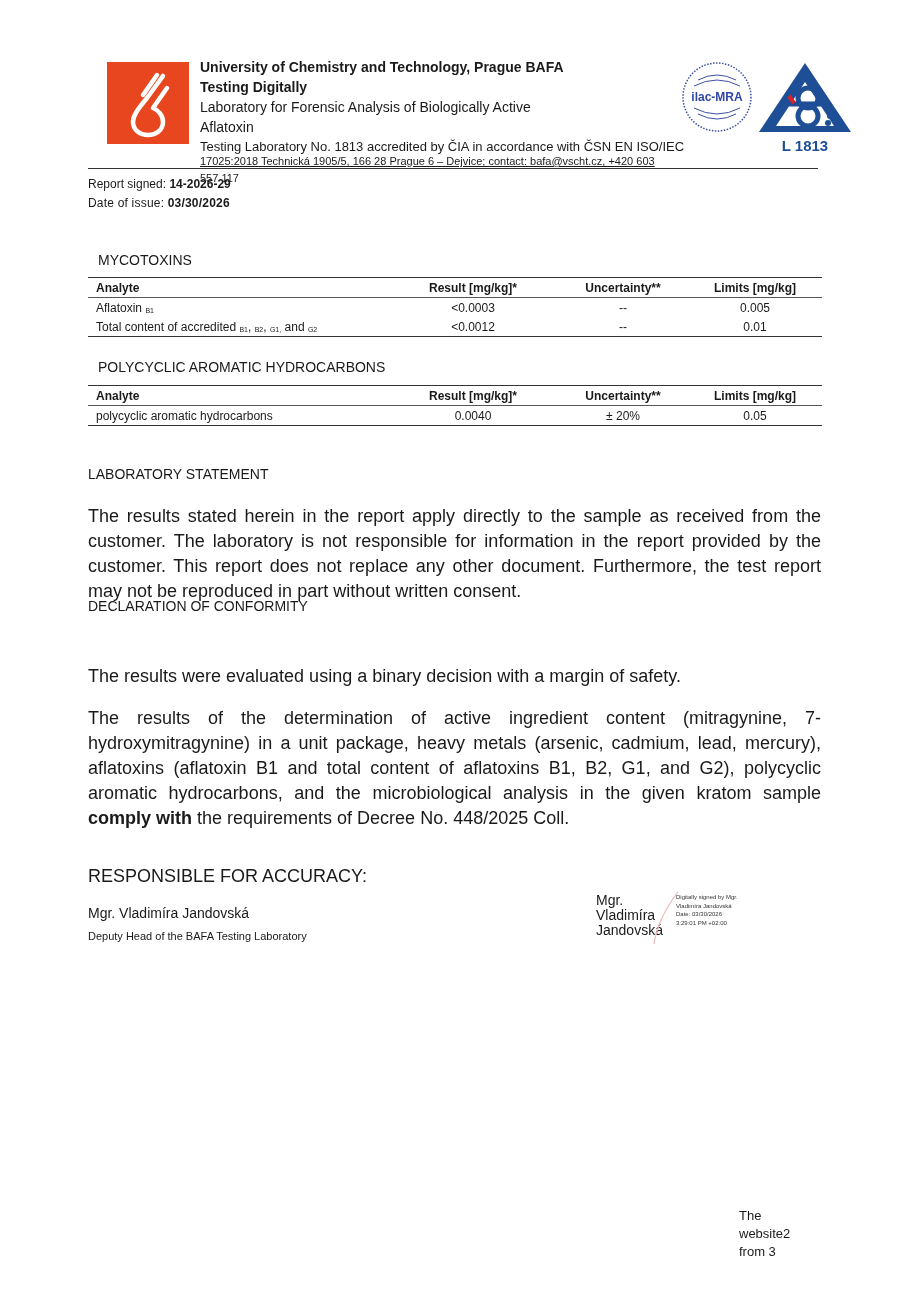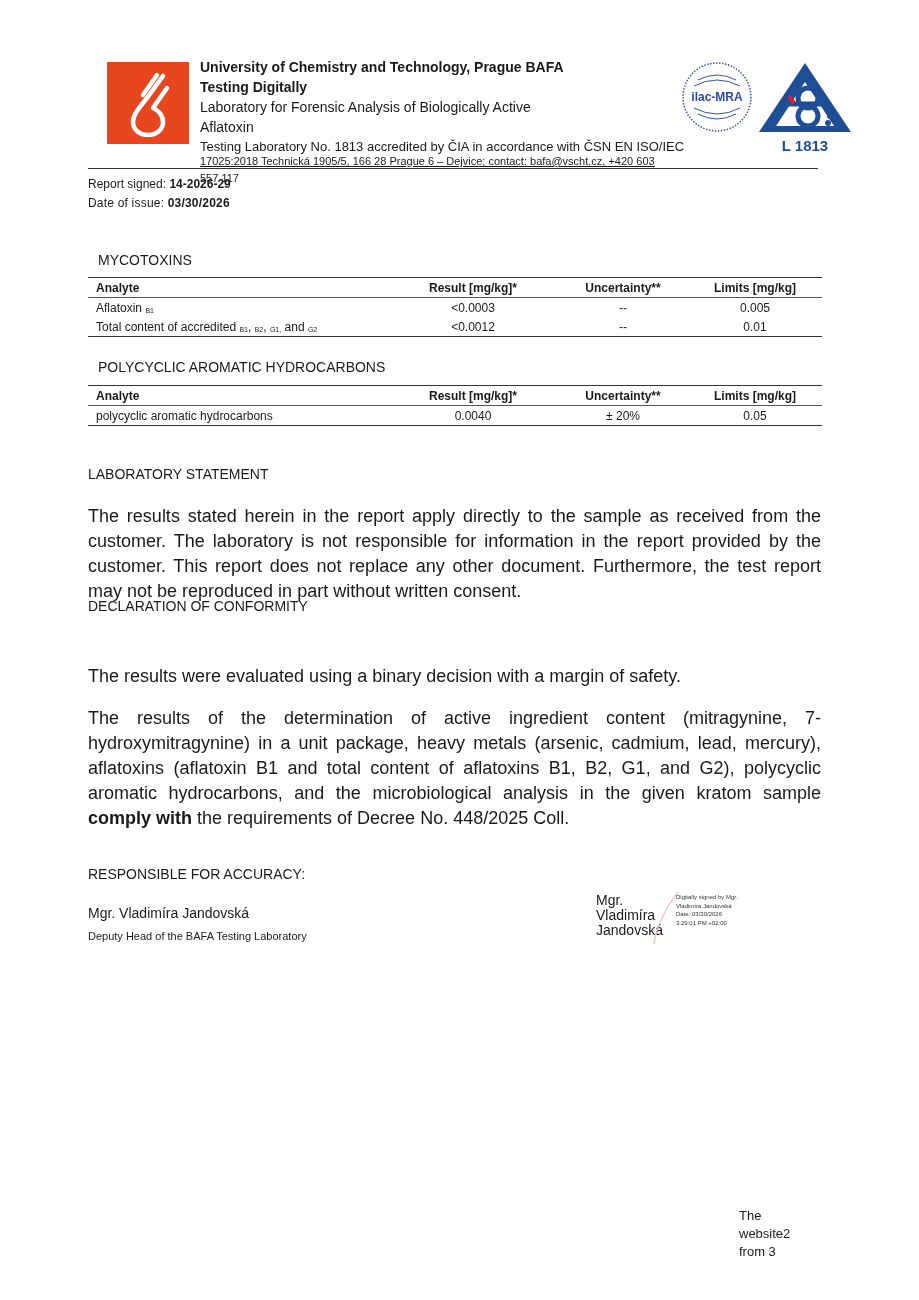--- a/index.html
+++ b/index.html
@@ -36,21 +36,21 @@
   table.res td { text-align: center; padding: 0; height: 19px; }
   table.res td:first-child { text-align: left; padding-left: 8px; }
   table.res { border-top: 1.5px solid #333; border-bottom: 1.5px solid #333; }
   .sub { font-size: 7px; vertical-align: -1px; }
 
   
   .h2 { left: 88px; font-size: 14px; }
   .para { left: 88px; width: 733px; font-size: 18px; line-height: 25px; text-align: justify; }
   .bold { font-weight: bold; }
 
-  .resp { left: 88px; font-size: 14px; }
+  .resp { left: 88px; font-size: 18px; }
   .resp-name { left: 88px; font-size: 14px; }
   .resp-role { left: 88px; font-size: 11px; }
 
   .sig-name { left: 596px; top: 893px; font-size: 14px; line-height: 15px; }
   .sig-stroke { left: 648px; top: 888px; width: 40px; height: 60px; }
   .sig-info { left: 676px; top: 893px; font-size: 6px; line-height: 8.5px; color: #333; }
 
   .pager { left: 739px; top: 1207px; font-size: 13px; line-height: 18px; }
 </style>
 </head>

